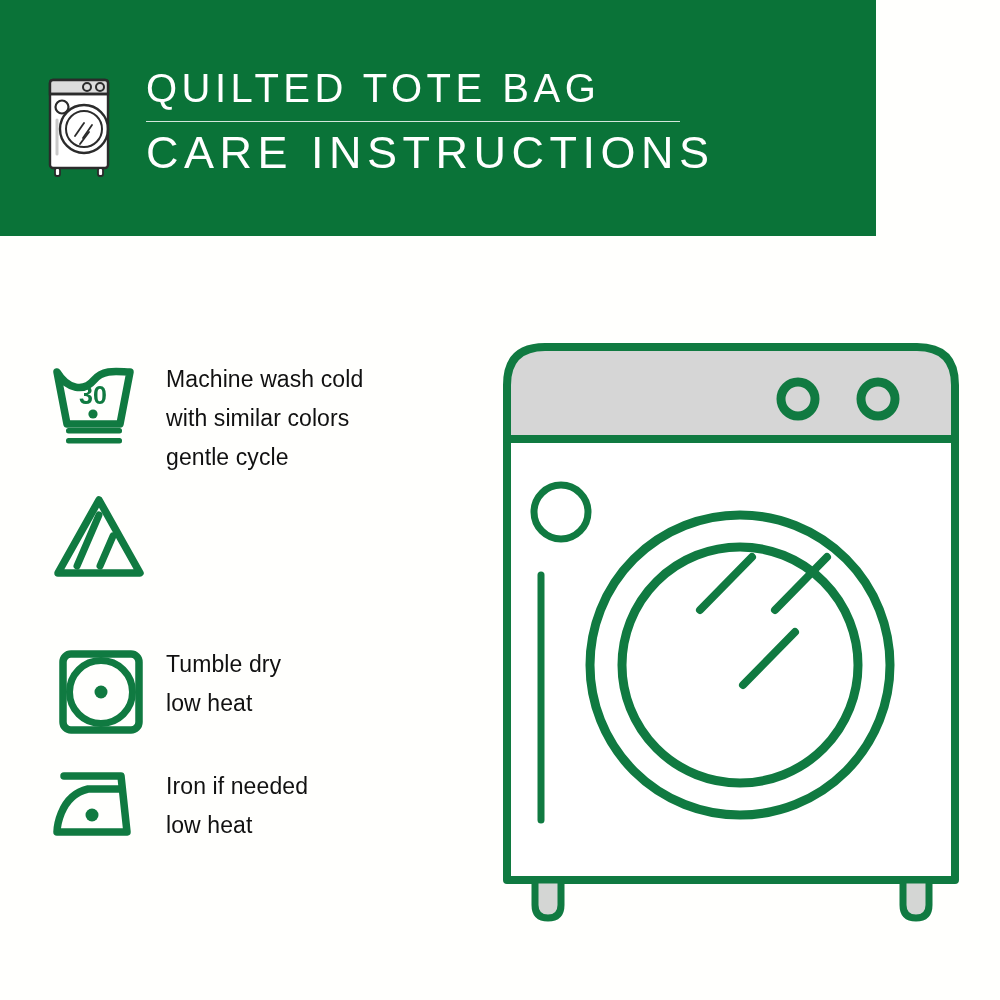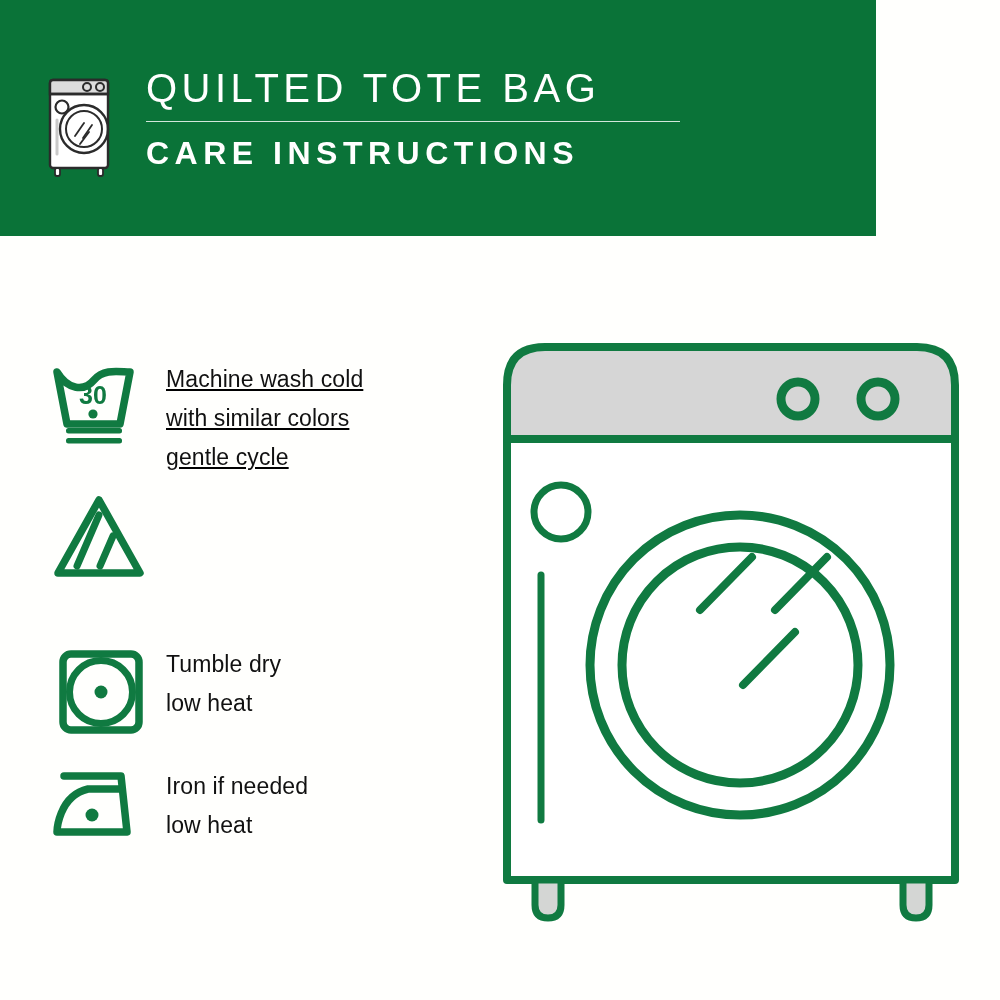--- a/index.html
+++ b/index.html
@@ -46,23 +46,23 @@
     white-space: nowrap;
   }
   #header-divider {
     width: 534px;
     height: 1px;
     background: rgba(255,255,255,0.82);
     margin: 9px 0 6px 0;
   }
   #header-title-sub {
     color: #ffffff;
-    font-size: 32px;
+    font-size: 45px;
     letter-spacing: 5.5px;
-    font-weight: 700;
+    font-weight: 400;
     line-height: 50px;
     white-space: nowrap;
   }
 
   
   #care-list {
     position: absolute;
     left: 0;
     top: 330px;
     width: 480px;
@@ -84,21 +84,21 @@
   .care-label {
     color: #111111;
     font-size: 23px;
     line-height: 39px;
     font-weight: 400;
     letter-spacing: 0.1px;
     padding-top: 2px;
     white-space: pre-line;
   }
 
-  #row-wash   { top: 28px; text-decoration: underline; }
+  #row-wash   { top: 28px; }
   #row-bleach { top: 158px; }
   #row-dry    { top: 313px; }
   #row-iron   { top: 432px; align-items: center; }
 
   
   #machine-illustration {
     position: absolute;
     left: 495px;
     top: 335px;
     width: 485px;

